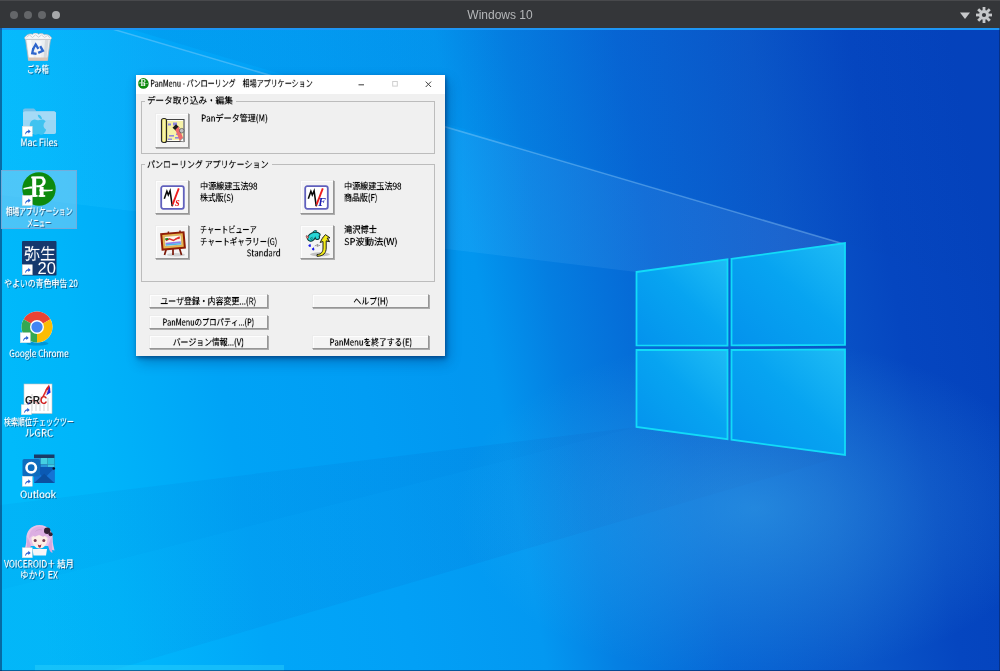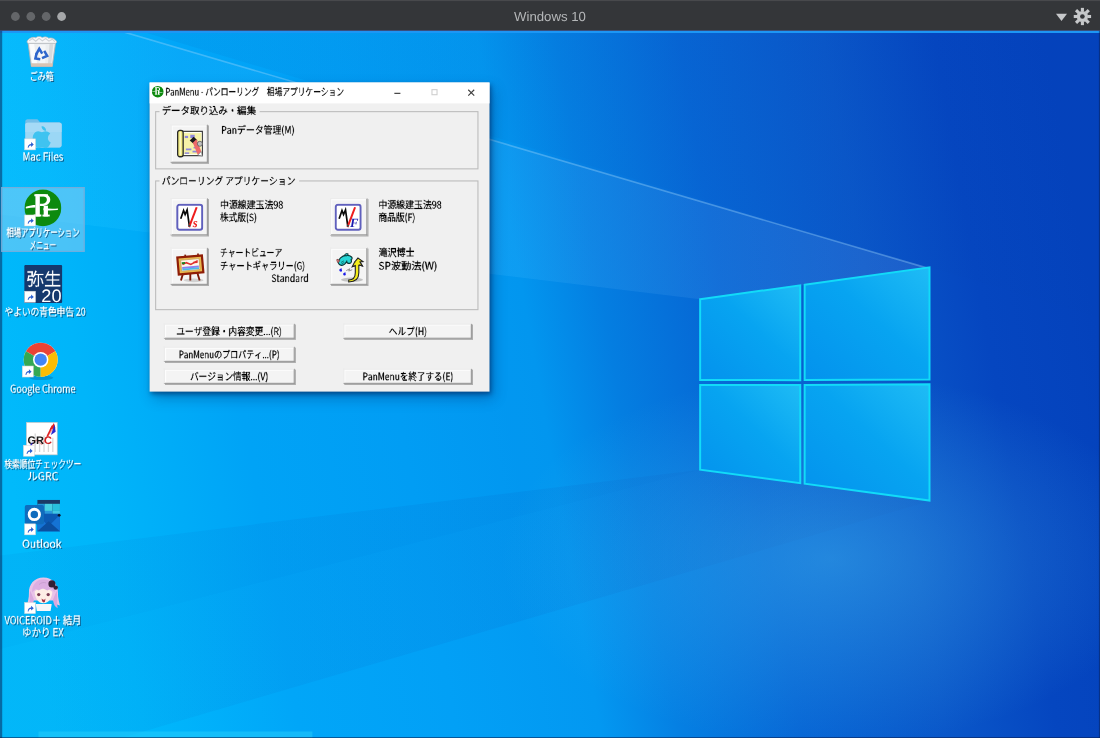--- a/index.html
+++ b/index.html
@@ -1,14 +1,14 @@
 <!DOCTYPE html>
 <html><head><meta charset="utf-8"><style>
 html,body{margin:0;padding:0;background:#000;}
-#screen{position:relative;width:1000px;height:671px;overflow:hidden;font-family:"Liberation Sans",sans-serif;background:#8b5cf6;}
+#screen{position:relative;width:1000px;height:671px;overflow:hidden;font-family:"Liberation Sans",sans-serif;background:#eab308;}
 #mbar{position:absolute;left:0;top:0;width:1000px;height:28px;background:#343639;border-top:1px solid #48494c;box-sizing:border-box;}
 .dot{position:absolute;top:10px;width:8px;height:8px;border-radius:50%;background:#646669;}
 #mtitle{position:absolute;top:7px;width:100%;text-align:center;color:#b5b7b9;font-size:12px;}
 .abs{position:absolute;}
 #dlg{position:absolute;left:136.3px;top:74.5px;width:308.7px;height:281.6px;background:#f0f0f0;box-shadow:1px 2px 4px rgba(0,10,60,.45), 3px 6px 12px rgba(0,20,80,.3);}
 #dtitle{position:absolute;left:0;top:0;width:100%;height:19.8px;background:#fff;}
 .gbox{position:absolute;border:1px solid #bcbcbc;box-sizing:border-box;}
 .btn{position:absolute;background:#f4f4f4;border:1px solid;border-color:#ececec #969696 #969696 #ececec;box-shadow:1px 1px 0 rgba(90,90,90,.45), inset 1px 1px 0 #fdfdfd;box-sizing:border-box;}
 </style></head><body>
 <div id="screen">

